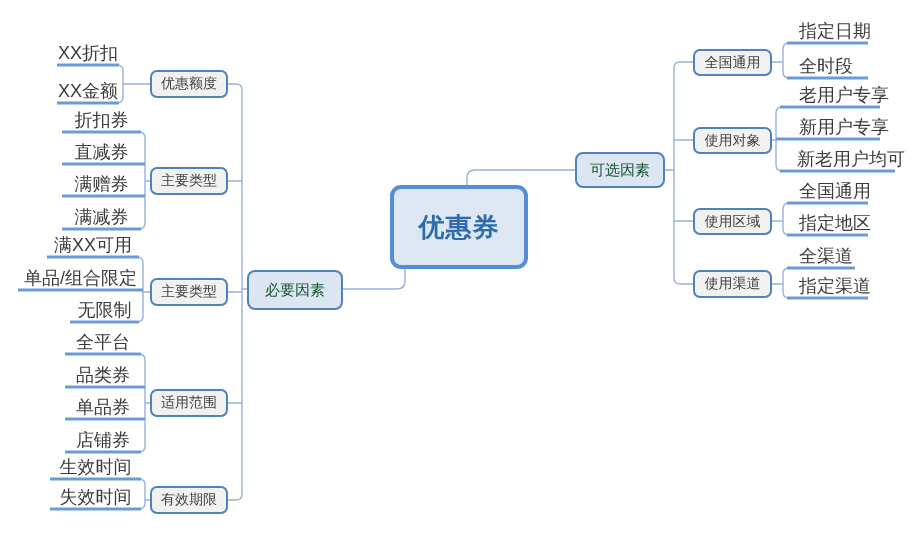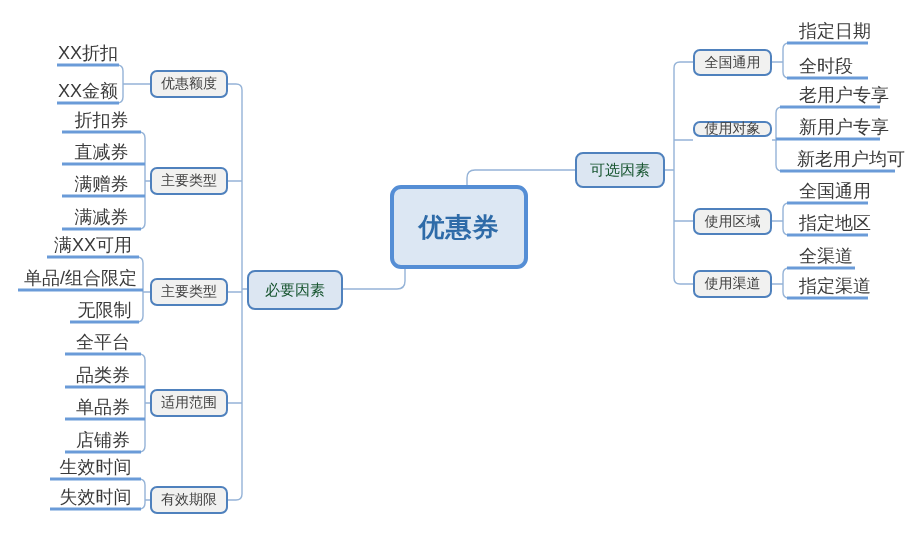--- a/index.html
+++ b/index.html
@@ -70,21 +70,21 @@
   <div class="node box1" style="left:247px;top:270px;width:96px;height:40px">必要因素</div>
   <div class="node box1" style="left:575px;top:152px;width:90px;height:36px">可选因素</div>
 
   <div class="node box2" style="left:150px;top:70px;width:78px;height:28px">优惠额度</div>
   <div class="node box2" style="left:150px;top:167px;width:78px;height:28px">主要类型</div>
   <div class="node box2" style="left:150px;top:278px;width:78px;height:28px">主要类型</div>
   <div class="node box2" style="left:150px;top:389px;width:78px;height:28px">适用范围</div>
   <div class="node box2" style="left:150px;top:486px;width:78px;height:28px">有效期限</div>
 
   <div class="node box2" style="left:693px;top:49px;width:79px;height:27px">全国通用</div>
-  <div class="node box2" style="left:693px;top:121px;width:79px;height:16px">使用对象</div>
+  <div class="node box2" style="left:693px;top:127px;width:79px;height:27px">使用对象</div>
   <div class="node box2" style="left:693px;top:208px;width:79px;height:27px">使用区域</div>
   <div class="node box2" style="left:693px;top:270px;width:79px;height:28px">使用渠道</div>
 
   <div class="leaf leaf-l" style="left:57px;top:43px;width:62px">XX折扣</div>
   <div class="leaf leaf-l" style="left:57px;top:81px;width:62px">XX金额</div>
 
   <div class="leaf leaf-l" style="left:62px;top:110px;width:79px">折扣券</div>
   <div class="leaf leaf-l" style="left:62px;top:142px;width:79px">直减券</div>
   <div class="leaf leaf-l" style="left:62px;top:174px;width:79px">满赠券</div>
   <div class="leaf leaf-l" style="left:62px;top:207px;width:79px">满减券</div>

